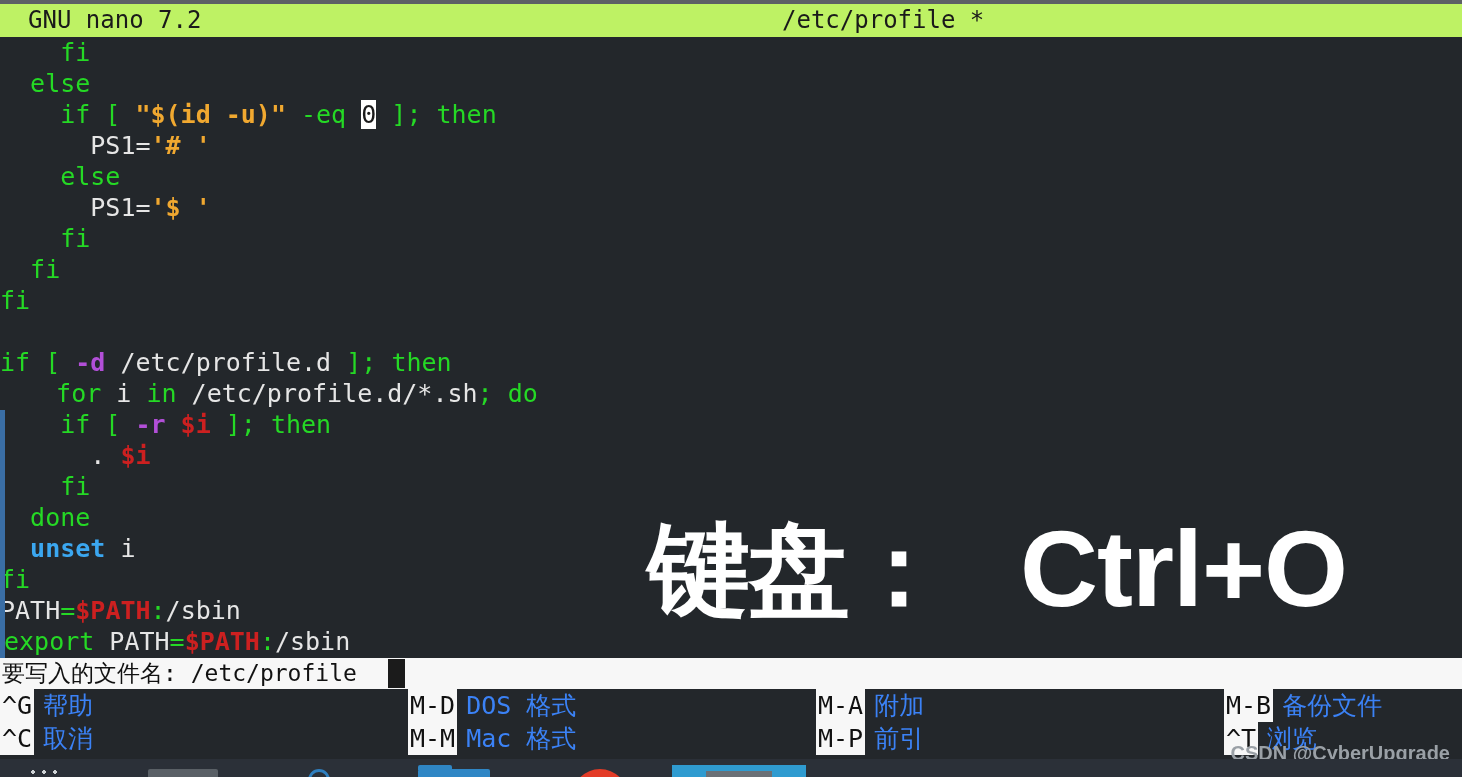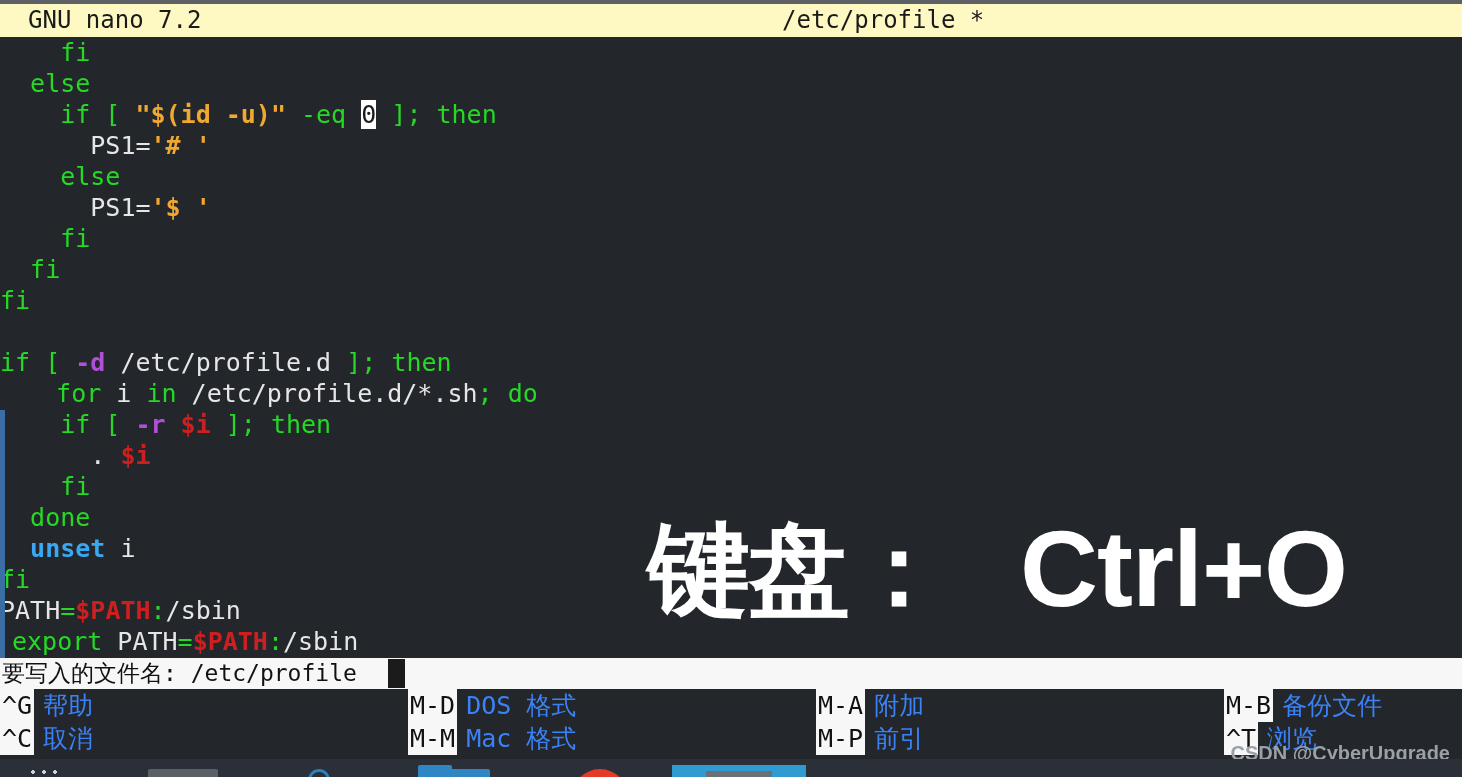--- a/index.html
+++ b/index.html
@@ -7,21 +7,21 @@
   body { font-family:"DejaVu Sans Mono","Liberation Mono",monospace; }
 
   #app { position:relative; width:1462px; height:777px; background:#23272b; }
 
   
   .top-strip { position:absolute; left:0; top:0; width:1462px; height:4px; background:#5d6165; }
 
   
   .titlebar {
     position:absolute; left:0; top:4px; width:1462px; height:33px;
-    background:#fef9c3; color:#1a1a1a;
+    background:#bef264; color:#1a1a1a;
     font-size:24px; line-height:33px; white-space:pre;
   }
   .titlebar .tb-left  { position:absolute; left:28px; top:0; }
   .titlebar .tb-center{ position:absolute; left:782px; top:0; }
 
   
   .editor {
     position:absolute; left:0; top:37px; width:1462px; height:621px;
     background:#23272b; overflow:hidden;
   }
@@ -121,21 +121,21 @@
         <div class="codeline" style="top: 279px; padding-left: 0px;"></div>
         <div class="codeline" style="top: 310px; padding-left: 0px;"><span class="tok-kw">if </span><span class="tok-kw">[ </span><span class="tok-flag">-d</span><span class="tok-txt"> /etc/profile.d</span><span class="tok-kw"> ]; </span><span class="tok-kw">then</span></div>
         <div class="codeline" style="top: 341px; padding-left: 30.1px; margin-left: 26px;"><span class="tok-kw">for </span><span class="tok-txt">i </span><span class="tok-kw">in </span><span class="tok-txt">/etc/profile.d/*.sh</span><span class="tok-kw">; </span><span class="tok-kw">do</span></div>
         <div class="codeline" style="top: 372px; padding-left: 60.2px;"><span class="tok-kw">if </span><span class="tok-kw">[ </span><span class="tok-flag">-r </span><span class="tok-var">$i</span><span class="tok-kw"> ]; </span><span class="tok-kw">then</span></div>
         <div class="codeline" style="top: 403px; padding-left: 90.3px;"><span class="tok-txt">. </span><span class="tok-var">$i</span></div>
         <div class="codeline" style="top: 434px; padding-left: 60.2px;"><span class="tok-kw">fi</span></div>
         <div class="codeline" style="top: 465px; padding-left: 30.1px;"><span class="tok-kw">done</span></div>
         <div class="codeline" style="top: 496px; padding-left: 30.1px;"><span class="tok-kw2">unset</span><span class="tok-txt"> i</span></div>
         <div class="codeline" style="top: 527px; padding-left: 0px;"><span class="tok-kw">fi</span></div>
         <div class="codeline" style="top: 558px; padding-left: 0px;"><span class="tok-txt">PATH</span><span class="tok-kw">=</span><span class="tok-var">$PATH</span><span class="tok-kw">:</span><span class="tok-txt">/sbin</span></div>
-        <div class="codeline" style="top: 589px; padding-left: 12px;"><span class="tok-kw">export</span><span class="tok-txt"> PATH</span><span class="tok-kw">=</span><span class="tok-var">$PATH</span><span class="tok-kw">:</span><span class="tok-txt">/sbin</span></div>
+        <div class="codeline" style="top: 589px; padding-left: 4px;"><span class="tok-kw">export</span><span class="tok-txt"> PATH</span><span class="tok-kw">=</span><span class="tok-var">$PATH</span><span class="tok-kw">:</span><span class="tok-txt">/sbin</span></div>
       </div>
     <div class="scroll-thumb" style="top:373px; height:250px;"></div>
   </div>
 
   <div class="overlay-caption" id="ov-cn">键盘：</div>
   <div class="overlay-caption" id="ov-en">Ctrl+O</div>
 
   <div class="promptbar">
     <span class="ptext" id="prompt-text">要写入的文件名: /etc/profile</span>
     <span class="pcursor" id="prompt-cursor" style="left: 387.719px;"></span>

